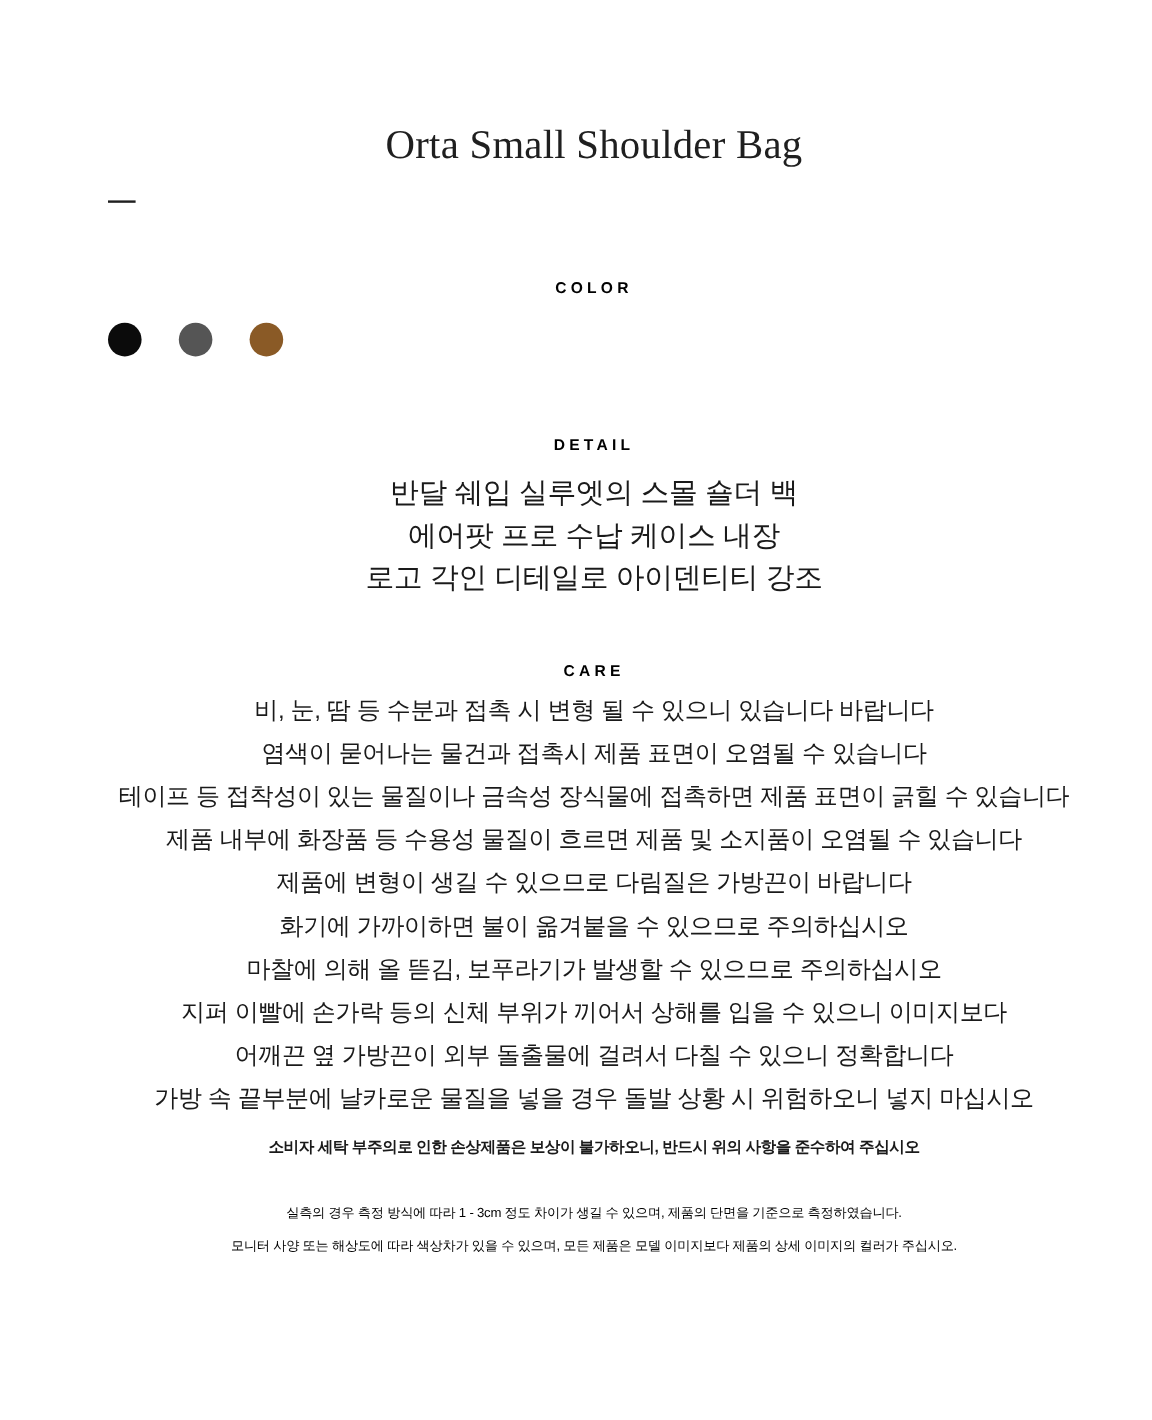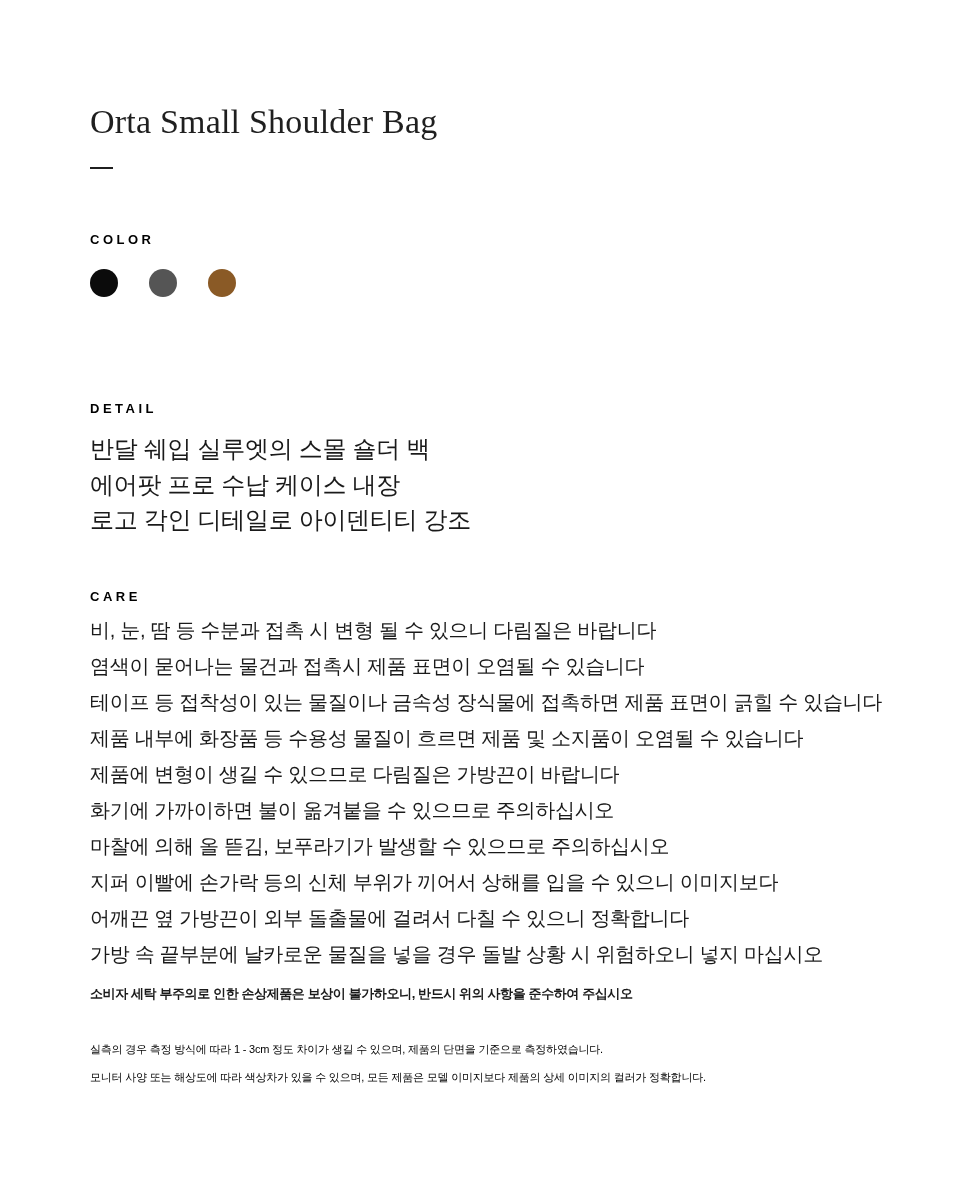--- a/index.html
+++ b/index.html
@@ -9,20 +9,21 @@
     font-family: "Liberation Sans", "DejaVu Sans", sans-serif;
   }
   .page {
     position: relative;
     width: 960px;
     height: 1183px;
     background: #ffffff;
     padding-left: 90px;
     padding-right: 60px;
     overflow: hidden;
+    text-align: center;
   }
   .title {
     margin-top: 103px;
     font-family: "Liberation Serif", "DejaVu Serif", serif;
     font-weight: 400;
     font-size: 34px;
     line-height: 38px;
     color: #1f1f1f;
     letter-spacing: 0.2px;
   }
@@ -46,21 +47,21 @@
     align-items: center;
     gap: 31px;
   }
   .swatch {
     display: inline-block;
     width: 28px;
     height: 28px;
     border-radius: 50%;
     cursor: pointer;
   }
-  .detail-label { margin-top: 105px; }
+  .detail-label { margin-top: 67px; }
   .body-lines {
     margin-top: 16px;
     font-size: 24px;
     line-height: 35.5px;
     color: #1a1a1a;
     letter-spacing: -0.3px;
   }
   .care-label { margin-top: 52px; }
   .care-lines {
     margin-top: 9px;
@@ -107,32 +108,32 @@
     <div class="body-lines">
       <div>반달 쉐입 실루엣의 스몰 숄더 백</div>
       <div>에어팟 프로 수납 케이스 내장</div>
       <div>로고 각인 디테일로 아이덴티티 강조</div>
     </div>
   </div>
 
   <div>
     <div class="section-label care-label">CARE</div>
     <div class="care-lines">
-      <div>비, 눈, 땀 등 수분과 접촉 시 변형 될 수 있으니 다림질은 바랍니다</div>
+      <div>비, 눈, 땀 등 수분과 접촉 시 변형 될 수 있으니 있습니다 바랍니다</div>
       <div>염색이 묻어나는 물건과 접촉시 제품 표면이 오염될 수 있습니다</div>
       <div>테이프 등 접착성이 있는 물질이나 금속성 장식물에 접촉하면 제품 표면이 긁힐 수 있습니다</div>
       <div>제품 내부에 화장품 등 수용성 물질이 흐르면 제품 및 소지품이 오염될 수 있습니다</div>
       <div>제품에 변형이 생길 수 있으므로 다림질은 가방끈이 바랍니다</div>
       <div>화기에 가까이하면 불이 옮겨붙을 수 있으므로 주의하십시오</div>
       <div>마찰에 의해 올 뜯김, 보푸라기가 발생할 수 있으므로 주의하십시오</div>
       <div>지퍼 이빨에 손가락 등의 신체 부위가 끼어서 상해를 입을 수 있으니 이미지보다</div>
       <div>어깨끈 옆 가방끈이 외부 돌출물에 걸려서 다칠 수 있으니 정확합니다</div>
       <div>가방 속 끝부분에 날카로운 물질을 넣을 경우 돌발 상황 시 위험하오니 넣지 마십시오</div>
     </div>
     <div class="care-warning">소비자 세탁 부주의로 인한 손상제품은 보상이 불가하오니, 반드시 위의 사항을 준수하여 주십시오</div>
   </div>
 
   <div class="footnotes">
     <div>실측의 경우 측정 방식에 따라 1 - 3cm 정도 차이가 생길 수 있으며, 제품의 단면을 기준으로 측정하였습니다.</div>
-    <div>모니터 사양 또는 해상도에 따라 색상차가 있을 수 있으며, 모든 제품은 모델 이미지보다 제품의 상세 이미지의 컬러가 정확합니다.</div>
+    <div>모니터 사양 또는 해상도에 따라 색상차가 있을 수 있으며, 모든 제품은 모델 이미지보다 제품의 상세 이미지의 컬러가 주십시오.</div>
   </div>
 
 </div>
 
 </body></html>

